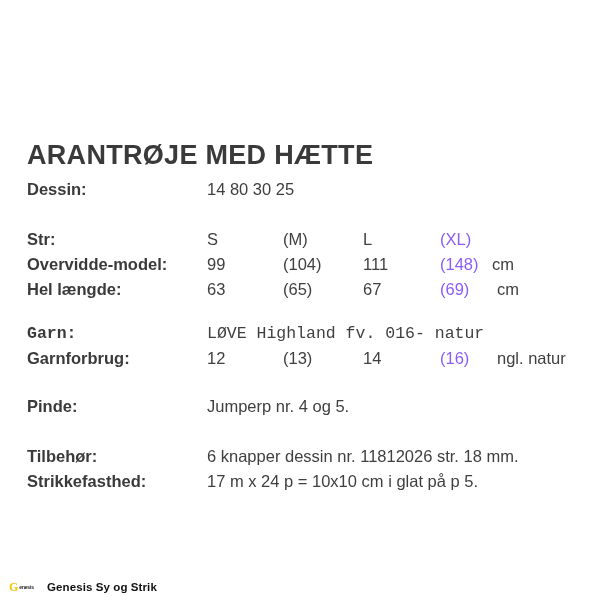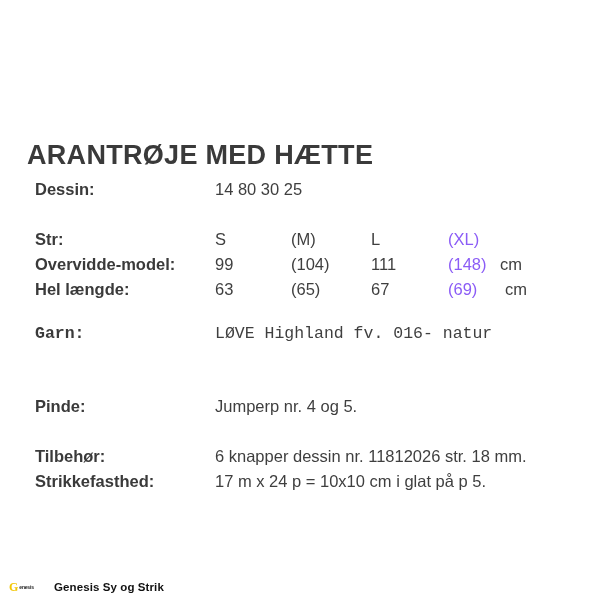--- a/index.html
+++ b/index.html
@@ -36,21 +36,20 @@
     white-space: nowrap;
   }
 
   
   .spec-row {
     position: absolute;
     left: 0;
     width: 539px;
     height: 24px;
     white-space: nowrap;
-    margin-left: 8px;
   }
   .spec-label {
     position: absolute;
     left: 27px;
     top: 0;
     font-size: 16.5px;
     font-weight: bold;
     color: #3a3a3a;
     white-space: nowrap;
   }
@@ -126,21 +125,21 @@
     margin-right: 1px;
   }
   .footer-logo .logo-word {
     font-size: 5px;
     font-weight: bold;
     color: #1a1a1a;
     letter-spacing: -0.2px;
     line-height: 1;
   }
   .footer-text {
-    margin-left: 19px;
+    margin-left: 12px;
     font-size: 11.5px;
     font-weight: bold;
     color: #111111;
     letter-spacing: 0.1px;
     white-space: nowrap;
   }
 </style>
 </head>
 <body>
 
@@ -177,20 +176,28 @@
     <span class="col-l">67</span>
     <span class="col-xl">(69)</span>
     <span class="col-unit indent">cm</span>
   </div>
 
   <div class="spec-row" id="row-garn">
     <span class="spec-label">Garn:</span>
     <span class="spec-value">LØVE Highland fv. 016- natur</span>
   </div>
 
+  <div class="spec-row" id="row-garnforbrug">
+    <span class="spec-label">Garnforbrug:</span>
+    <span class="col-s">12</span>
+    <span class="col-m">(13)</span>
+    <span class="col-l">14</span>
+    <span class="col-xl">(16)</span>
+    <span class="col-unit indent">ngl. natur</span>
+  </div>
 
   <div class="spec-row" id="row-pinde">
     <span class="spec-label">Pinde:</span>
     <span class="spec-value">Jumperp nr. 4 og 5.</span>
   </div>
 
   <div class="spec-row" id="row-tilbehoer">
     <span class="spec-label">Tilbehør:</span>
     <span class="spec-value">6 knapper dessin nr. 11812026 str. 18 mm.</span>
   </div>

